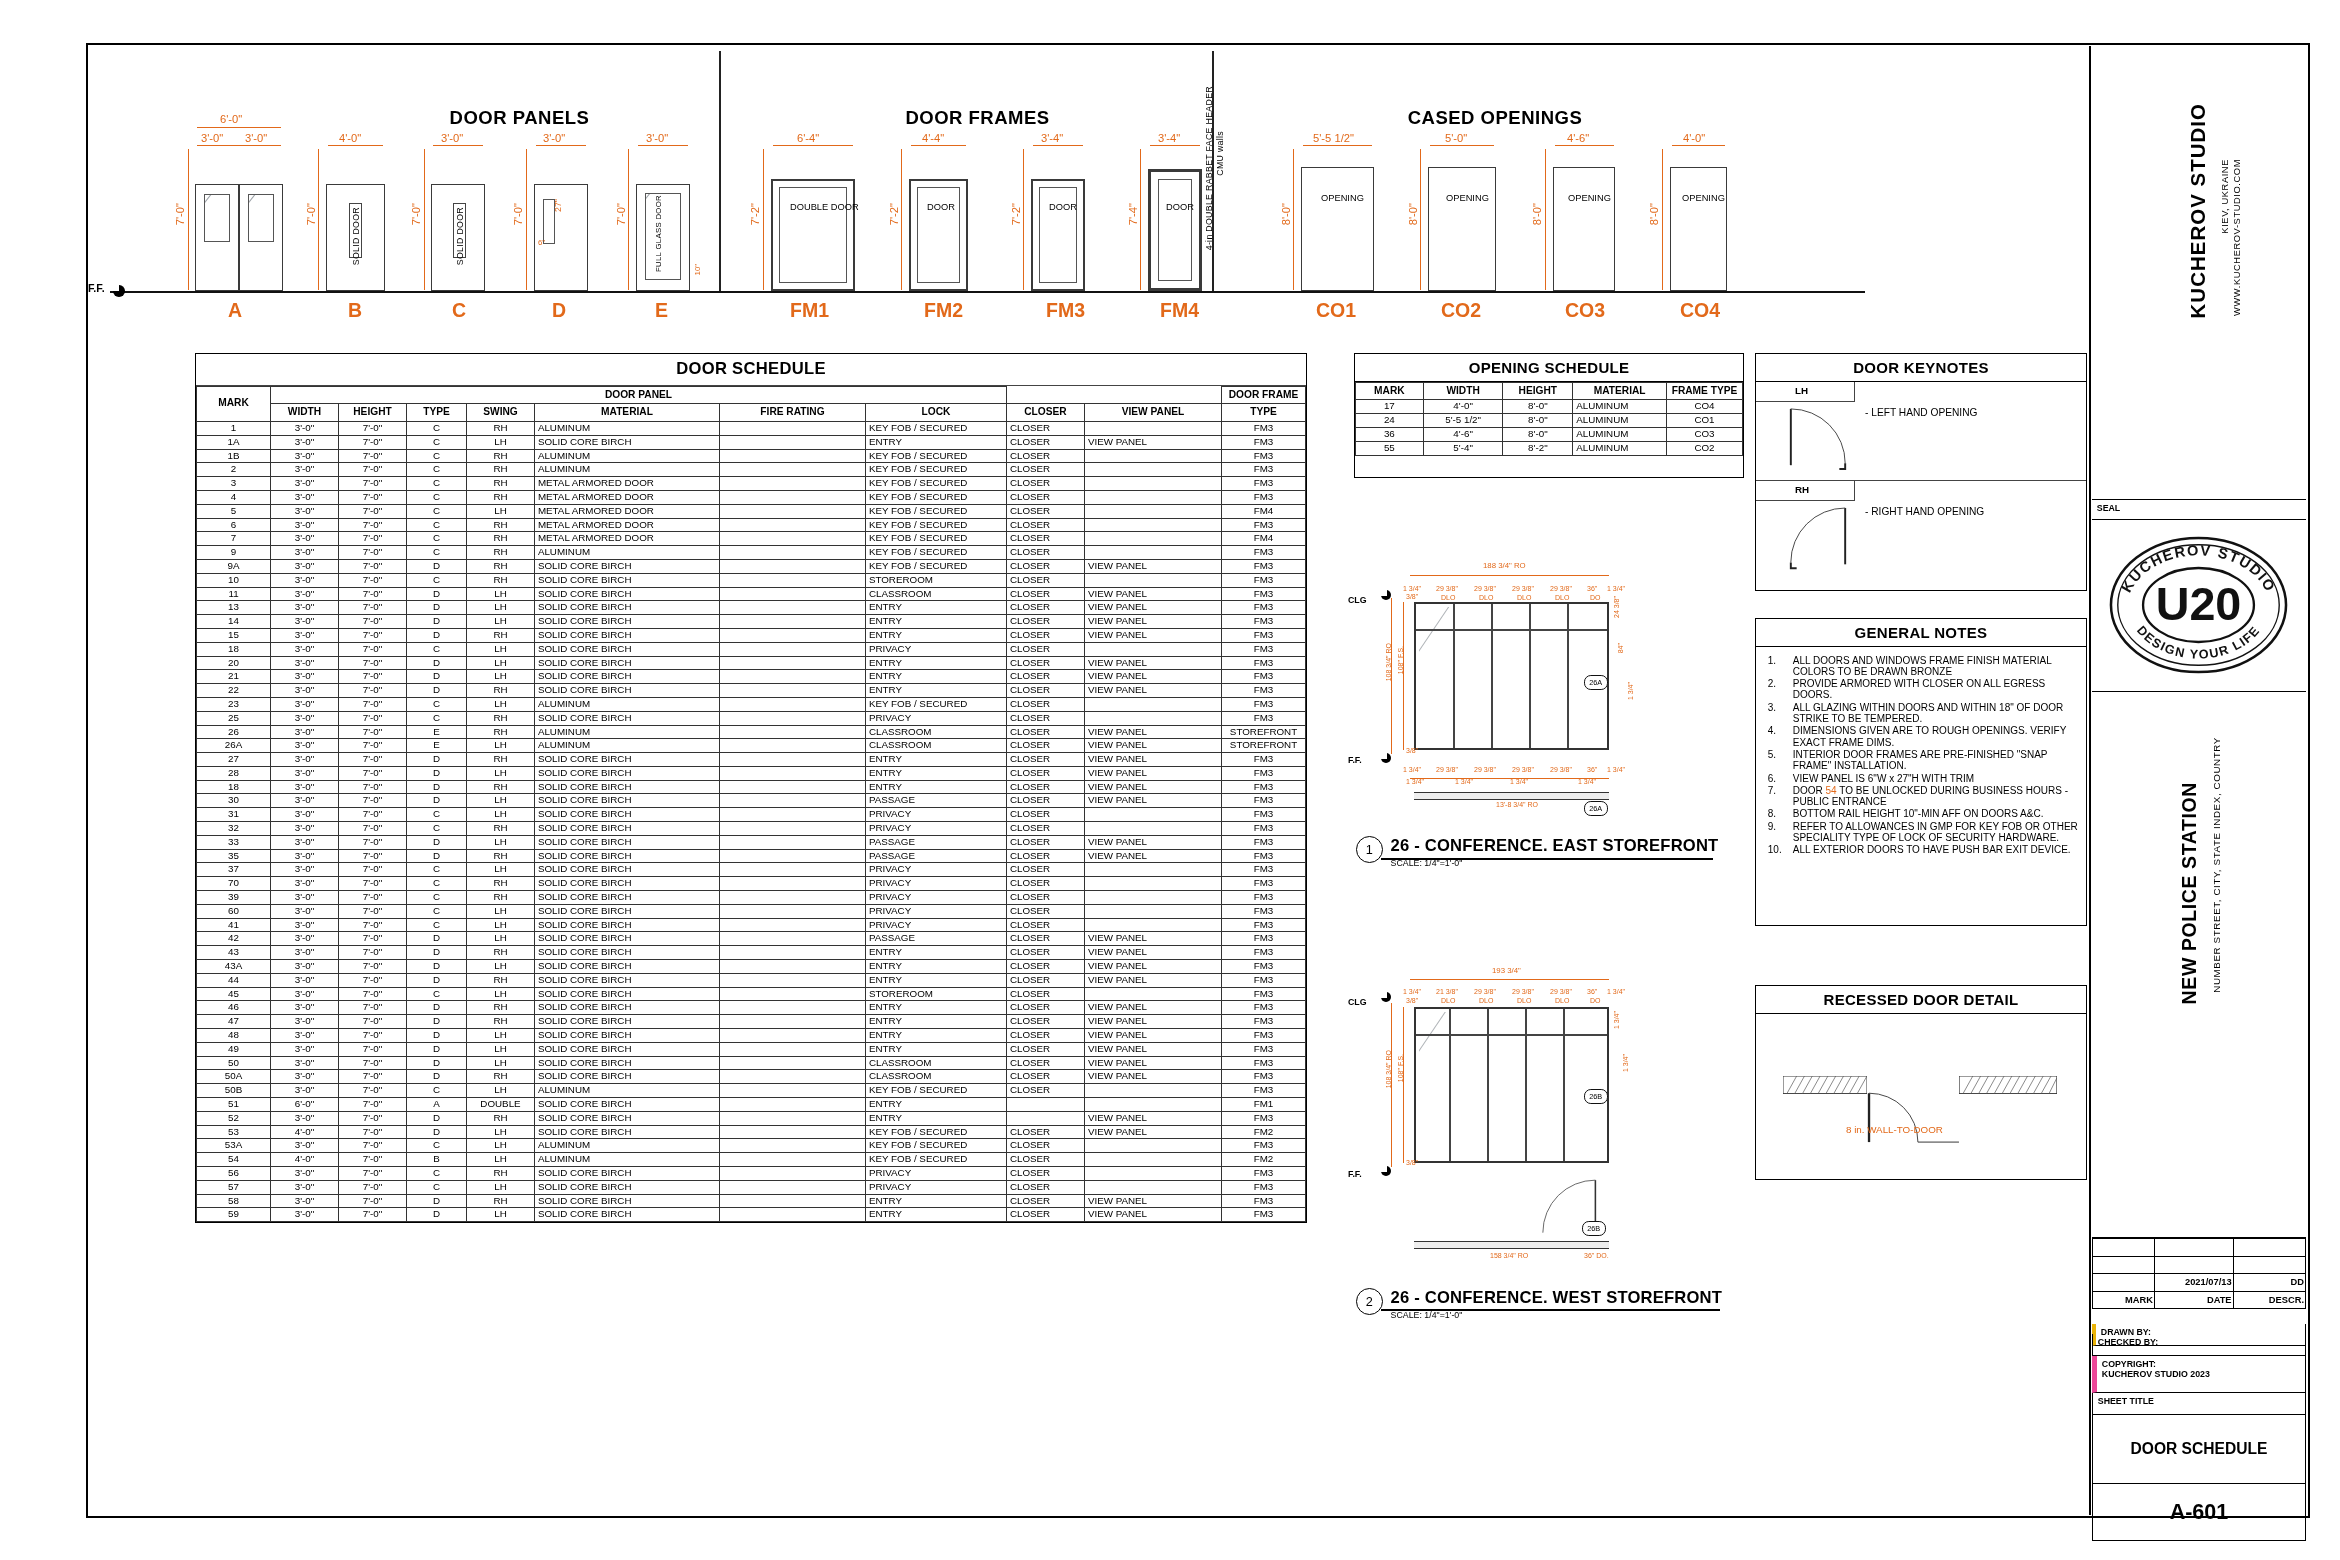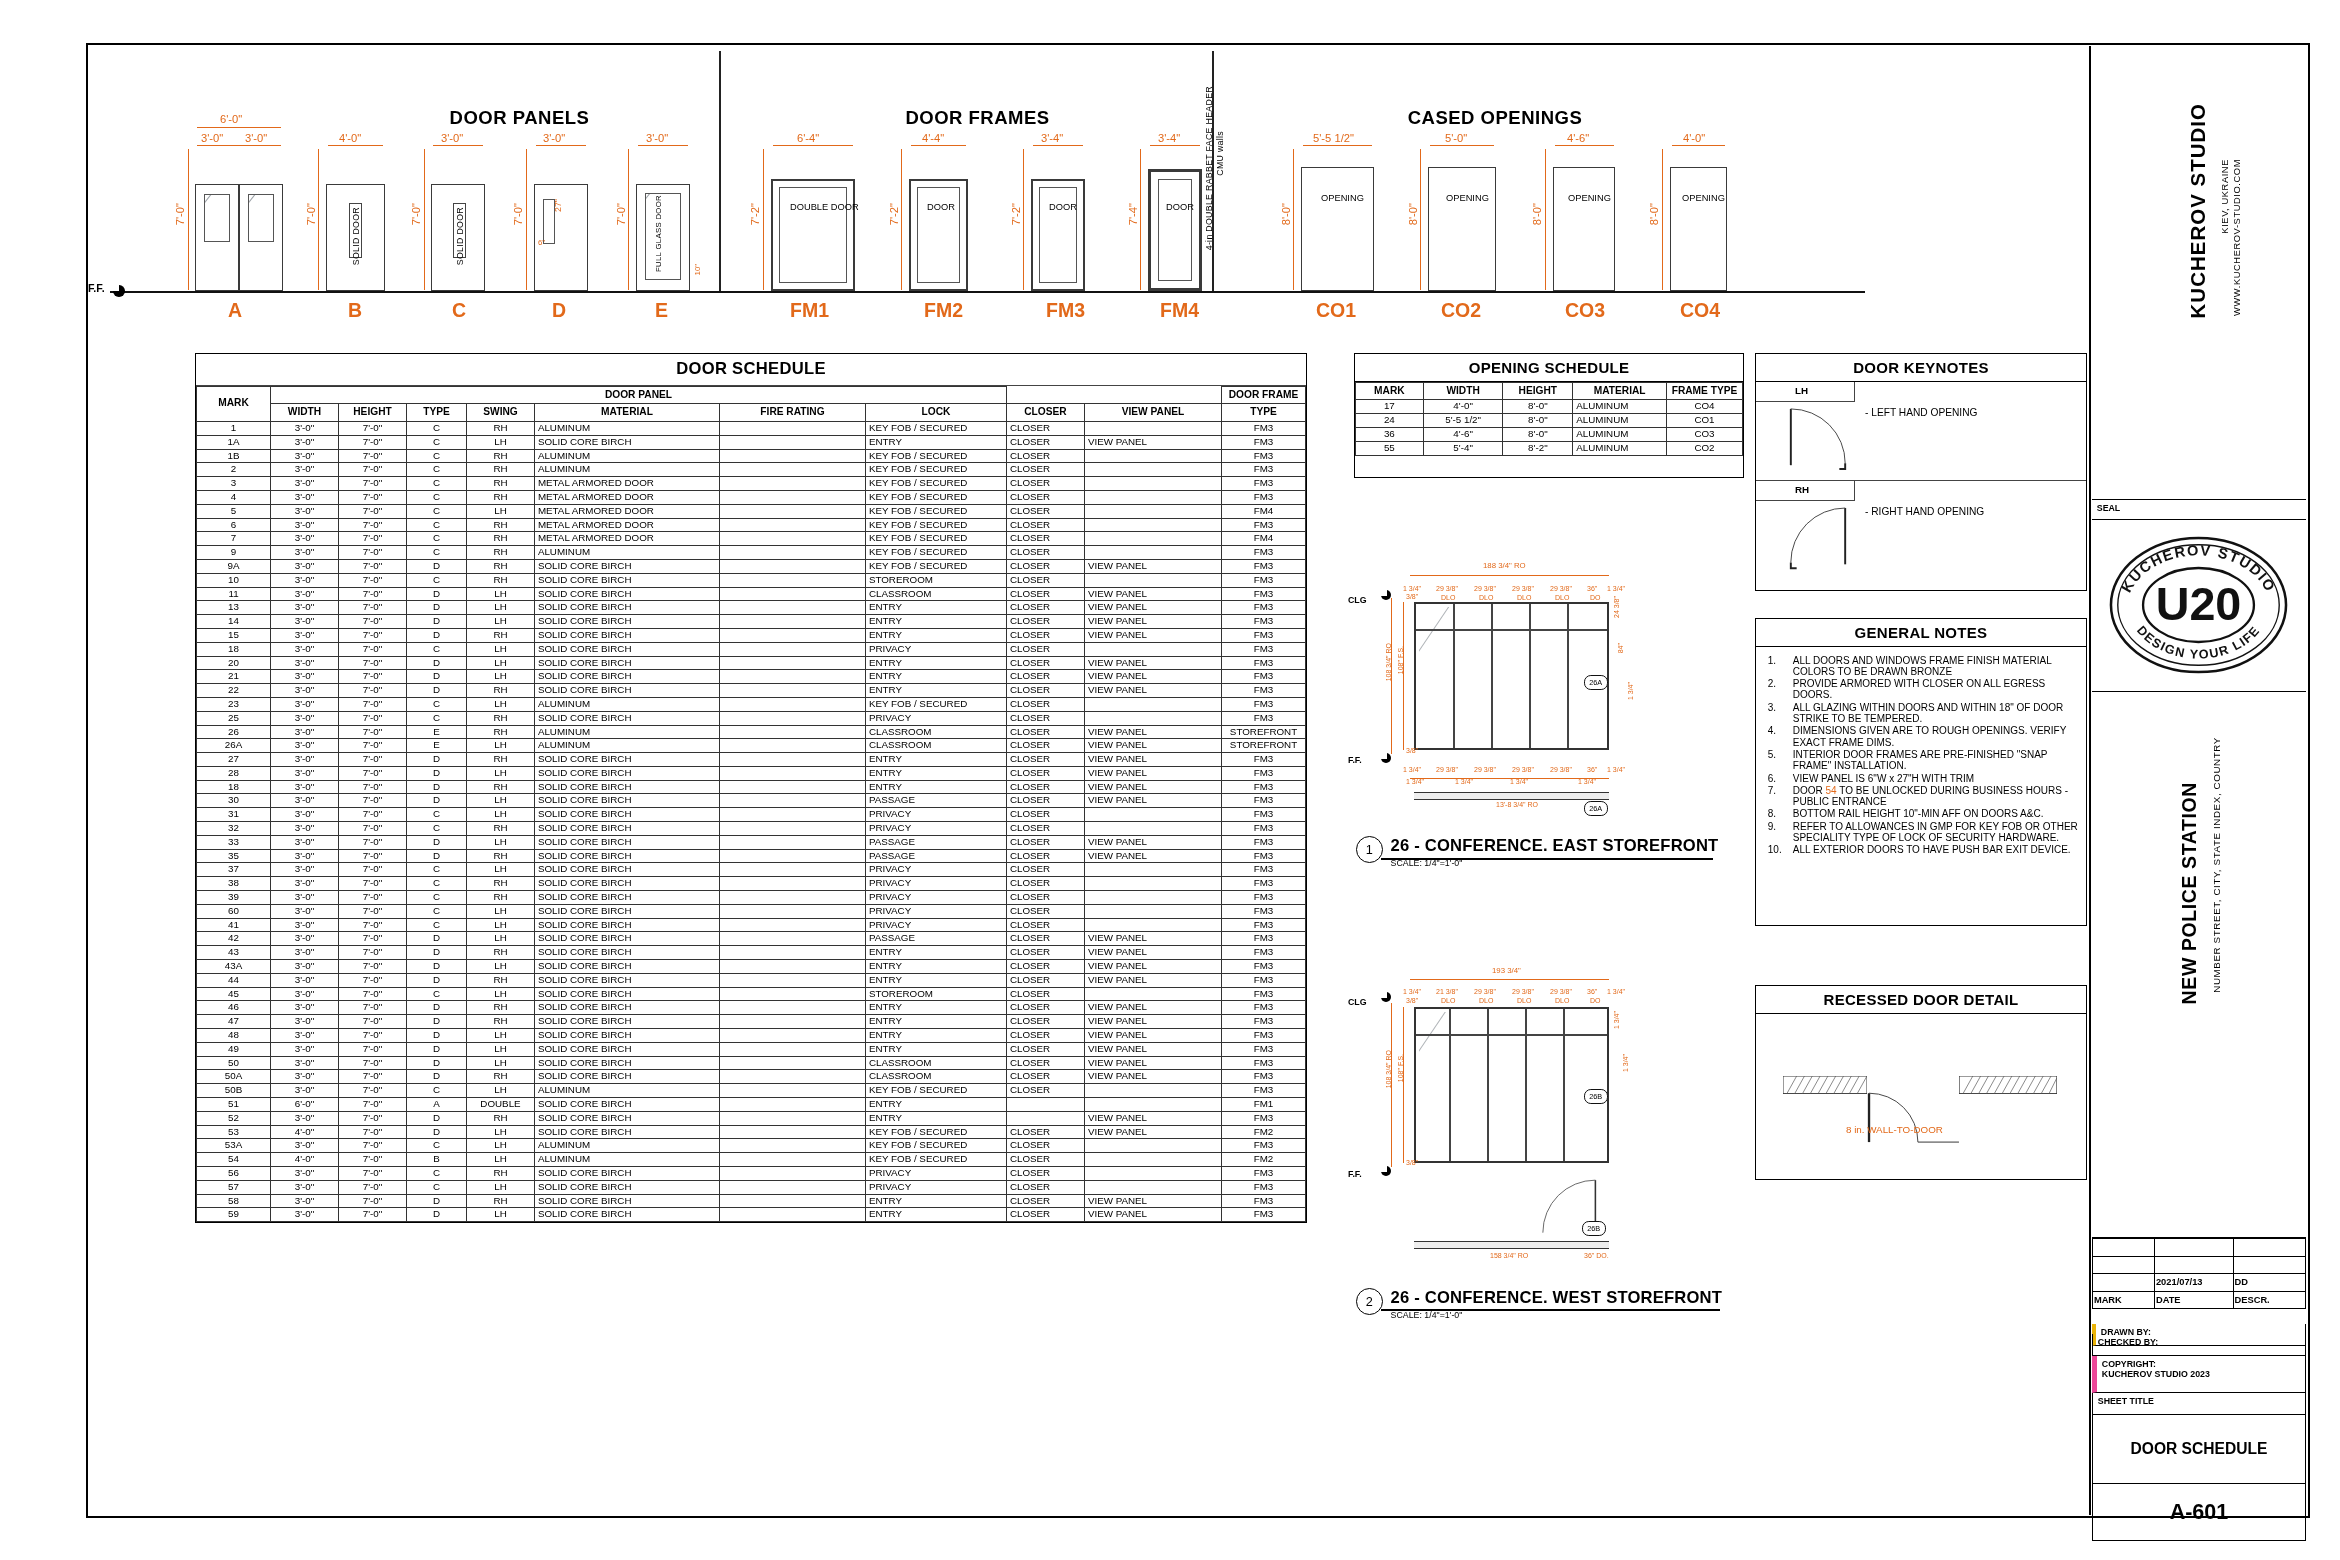--- a/index.html
+++ b/index.html
@@ -91,21 +91,21 @@
   .ffsmall { position:absolute; font-size:8.8px; font-weight:bold; }
   .rd-note { position:absolute; font-size:9.8px; color:#E2691A; }
   .tb-sec { position:absolute; left:0; right:0; box-sizing:border-box; }
   .tb-rot { writing-mode:vertical-rl; transform:rotate(180deg); white-space:nowrap; }
   .firm-name { font-size:20.5px; font-weight:bold; letter-spacing:1px; }
   .firm-sub { font-size:9.3px; letter-spacing:0.6px; line-height:12.7px; }
   .proj-name { font-size:19.5px; font-weight:bold; letter-spacing:0.6px; }
   .proj-sub { font-size:9.8px; letter-spacing:0.6px; }
   .tb-label { font-size:8.8px; font-weight:bold; padding:2.9px 4.9px; }
   .revtbl { width:100%; border-collapse:collapse; font-size:9.3px; }
-  .revtbl td { border:1px solid #000; height:14.6px; text-align:left; font-weight:bold; }
+  .revtbl td { border:1px solid #000; height:14.6px; text-align:right; font-weight:bold; }
   .revtbl td.blank { font-weight:normal; }
   .sheet-title-val { font-size:15.6px; font-weight:bold; text-align:center; }
   .sheet-num-val { font-size:21.5px; font-weight:bold; text-align:center; }
 </style>
 </head>
 <body>
 
 <div class="sheet">
   <div class="sheet-border"></div>
 
@@ -742,21 +742,21 @@
               <td class="t-ctr">C</td>
               <td class="t-ctr">LH</td>
               <td class="t-left">SOLID CORE BIRCH</td>
               <td class="t-left"></td>
               <td class="t-left">PRIVACY</td>
               <td class="t-left">CLOSER</td>
               <td class="t-left"></td>
               <td class="t-ctr">FM3</td>
             </tr>
             <tr>
-              <td class="t-ctr">38</td>
+              <td class="t-ctr">70</td>
               <td class="t-ctr">3'-0"</td>
               <td class="t-ctr">7'-0"</td>
               <td class="t-ctr">C</td>
               <td class="t-ctr">RH</td>
               <td class="t-left">SOLID CORE BIRCH</td>
               <td class="t-left"></td>
               <td class="t-left">PRIVACY</td>
               <td class="t-left">CLOSER</td>
               <td class="t-left"></td>
               <td class="t-ctr">FM3</td>

